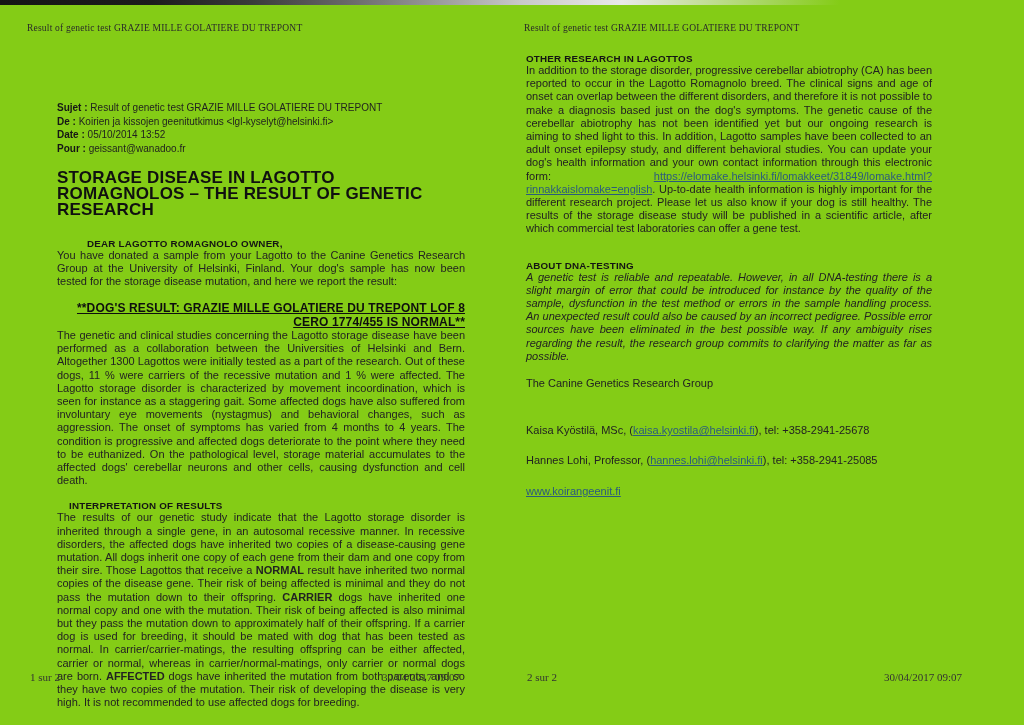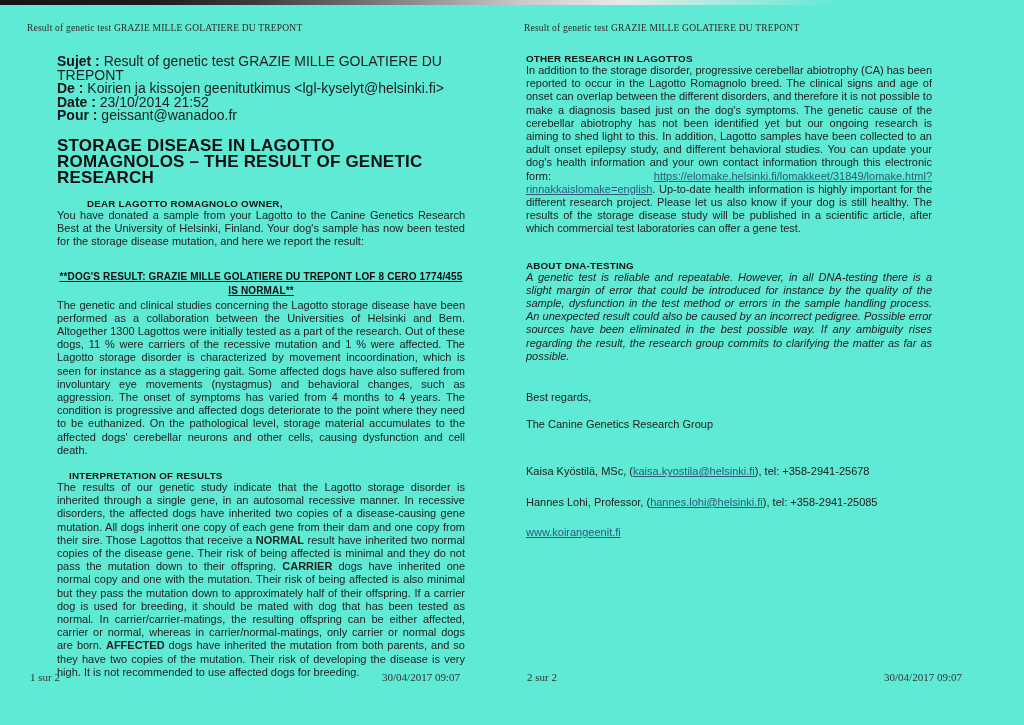--- a/index.html
+++ b/index.html
@@ -1,41 +1,41 @@
 <!DOCTYPE html>
 <html><head>
 <meta charset="utf-8">
 <style>
   html,body{margin:0;padding:0;background:#e8e8e8;}
   .scan{
-    position:relative;width:1024px;height:725px;background:#5eead4;
+    position:relative;width:1024px;height:725px;background:#84cc16;
     font-family:"Liberation Sans",sans-serif;color:#1f1f1f;overflow:hidden;
   }
   .artifact-top{
     position:absolute;left:0;top:0;height:5px;width:840px;
     background:linear-gradient(90deg,#151515 0%,#1c1c1c 18%,#3a3a3a 30%,#6b6b6b 42%,#9a9a9a 52%,#c9c9c9 62%,#e9e9e9 74%,rgba(255,255,255,0) 100%);
   }
   .runhead{
     position:absolute;top:23px;font-family:"Liberation Serif",serif;
     font-size:9.5px;color:#2a2a2a;letter-spacing:.2px;white-space:nowrap;
   }
   .content{position:absolute;width:408px;}
   .content p{margin:0;text-align:justify;font-size:11px;line-height:13.2px;color:#222;}
-  .email-rows{font-size:14px;line-height:13.5px;}
+  .email-rows{font-size:10px;line-height:13.5px;margin-top:46px;}
   .email-rows .lbl{font-weight:bold;color:#161616;}
   h1.doctitle{
     margin:15px 0 0 0;font-size:17px;line-height:16px;font-weight:bold;
     color:#101010;letter-spacing:.2px;
   }
   .h2{font-weight:bold;font-size:9.8px;color:#141414;letter-spacing:.2px;}
-  .salutation{margin-top:12px;padding-left:30px;}
+  .salutation{margin-top:20px;padding-left:30px;}
   .intro{margin-top:7px;}
   .result{
-    margin-top:22px;font-weight:bold;font-size:10px;line-height:14.2px;
-    text-decoration:underline;color:#0e0e0e;letter-spacing:.15px;text-align:center;
+    margin-top:12px;font-weight:bold;font-size:12px;line-height:14.2px;
+    text-decoration:underline;color:#0e0e0e;letter-spacing:.15px;text-align:right;
   }
   .sec-head{margin-top:19px;}
   .sec-head2{margin-top:13px;padding-left:12px;}
   .sec-body{margin-top:7px;}
   .about-body{font-style:italic;}
   .sig{margin-top:28px !important;text-align:left !important;}
   .sig2{margin-top:14px !important;text-align:left !important;}
   .sig3{margin-top:34px !important;text-align:left !important;}
   .sig4{margin-top:17px !important;text-align:right;}
   .b{font-weight:bold;}
@@ -53,29 +53,29 @@
 
   <div class="artifact-top"></div>
 
   <div class="runhead" style="left:27px;">Result of genetic test GRAZIE MILLE GOLATIERE DU TREPONT</div>
 
   <div class="content" style="left:57px;top:55px;">
 
     <div class="email-rows">
       <div><span class="lbl">Sujet :</span> <span>Result of genetic test GRAZIE MILLE GOLATIERE DU TREPONT</span></div>
       <div><span class="lbl">De :</span> <span>Koirien ja kissojen geenitutkimus &lt;lgl-kyselyt@helsinki.fi&gt;</span></div>
-      <div><span class="lbl">Date :</span> <span>23/10/2014 21:52</span></div>
+      <div><span class="lbl">Date :</span> <span>05/10/2014 13:52</span></div>
       <div><span class="lbl">Pour :</span> <span>geissant@wanadoo.fr</span></div>
     </div>
 
     <h1 class="doctitle">STORAGE DISEASE IN LAGOTTO ROMAGNOLOS – THE RESULT OF GENETIC RESEARCH</h1>
 
     <div class="h2 salutation">DEAR LAGOTTO ROMAGNOLO OWNER,</div>
 
-    <p class="intro">You have donated a sample from your Lagotto to the Canine Genetics Research Best at the University of Helsinki, Finland. Your dog's sample has now been tested for the storage disease mutation, and here we report the result:</p>
+    <p class="intro">You have donated a sample from your Lagotto to the Canine Genetics Research Group at the University of Helsinki, Finland. Your dog's sample has now been tested for the storage disease mutation, and here we report the result:</p>
 
     <div class="result">**DOG'S RESULT: GRAZIE MILLE GOLATIERE DU TREPONT LOF 8 CERO 1774/455 IS NORMAL**</div>
 
     <p class="sec-body">The genetic and clinical studies concerning the Lagotto storage disease have been performed as a collaboration between the Universities of Helsinki and Bern. Altogether 1300 Lagottos were initially tested as a part of the research. Out of these dogs, 11 % were carriers of the recessive mutation and 1 % were affected. The Lagotto storage disorder is characterized by movement incoordination, which is seen for instance as a staggering gait. Some affected dogs have also suffered from involuntary eye movements (nystagmus) and behavioral changes, such as aggression. The onset of symptoms has varied from 4 months to 4 years. The condition is progressive and affected dogs deteriorate to the point where they need to be euthanized. On the pathological level, storage material accumulates to the affected dogs' cerebellar neurons and other cells, causing dysfunction and cell death.</p>
 
     <div class="h2 sec-head2">INTERPRETATION OF RESULTS</div>
     <p class="sec-body"><span>The results of our genetic study indicate that the Lagotto storage disorder is inherited through a single gene, in an autosomal recessive manner. In recessive disorders, the affected dogs have inherited two copies of a disease-causing gene mutation. All dogs inherit one copy of each gene from their dam and one copy from their sire. Those Lagottos that receive a </span><span class="b">NORMAL</span><span> result have inherited two normal copies of the disease gene. Their risk of being affected is minimal and they do not pass the mutation down to their offspring. </span><span class="b">CARRIER</span><span> dogs have inherited one normal copy and one with the mutation. Their risk of being affected is also minimal but they pass the mutation down to approximately half of their offspring. If a carrier dog is used for breeding, it should be mated with dog that has been tested as normal. In carrier/carrier-matings, the resulting offspring can be either affected, carrier or normal, whereas in carrier/normal-matings, only carrier or normal dogs are born. </span><span class="b">AFFECTED</span><span> dogs have inherited the mutation from both parents, and so they have two copies of the mutation. Their risk of developing the disease is very high. It is not recommended to use affected dogs for breeding.</span></p>
 
   </div>
 
@@ -85,21 +85,20 @@
   <div class="runhead" style="left:524px;">Result of genetic test GRAZIE MILLE GOLATIERE DU TREPONT</div>
 
   <div class="content" style="left:526px;top:53px;width:406px;">
 
     <div class="h2">OTHER RESEARCH IN LAGOTTOS</div>
     <p class="sec-body"><span>In addition to the storage disorder, progressive cerebellar abiotrophy (CA) has been reported to occur in the Lagotto Romagnolo breed. The clinical signs and age of onset can overlap between the different disorders, and therefore it is not possible to make a diagnosis based just on the dog's symptoms. The genetic cause of the cerebellar abiotrophy has not been identified yet but our ongoing research is aiming to shed light to this. In addition, Lagotto samples have been collected to an adult onset epilepsy study, and different behavioral studies. You can update your dog's health information and your own contact information through this electronic form: </span><span class="lnk">https://elomake.helsinki.fi/lomakkeet/31849/lomake.html?rinnakkaislomake=english</span><span>. Up-to-date health information is highly important for the different research project. Please let us also know if your dog is still healthy. The results of the storage disease study will be published in a scientific article, after which commercial test laboratories can offer a gene test.</span></p>
 
     <div class="h2" style="margin-top:24px;">ABOUT DNA-TESTING</div>
     <p class="sec-body about-body">A genetic test is reliable and repeatable. However, in all DNA-testing there is a slight margin of error that could be introduced for instance by the quality of the sample, dysfunction in the test method or errors in the sample handling process. An unexpected result could also be caused by an incorrect pedigree. Possible error sources have been eliminated in the best possible way. If any ambiguity rises regarding the result, the research group commits to clarifying the matter as far as possible.</p>
 
-    <p class="sig">Best regards,</p>
     <p class="sig2">The Canine Genetics Research Group</p>
 
     <p class="sig3"><span>Kaisa Kyöstilä, MSc, (</span><span class="lnk">kaisa.kyostila@helsinki.fi</span><span>), tel: +358-2941-25678</span></p>
     <p class="sig4"><span>Hannes Lohi, Professor, (</span><span class="lnk">hannes.lohi@helsinki.fi</span><span>), tel: +358-2941-25085</span></p>
     <p class="sig4"><span class="lnk">www.koirangeenit.fi</span></p>
 
   </div>
 
   <div class="footer-left" style="left:527px;">2 sur 2</div>
   <div class="footer-right" style="left:830px;width:186px;">30/04/2017 09:07</div>

